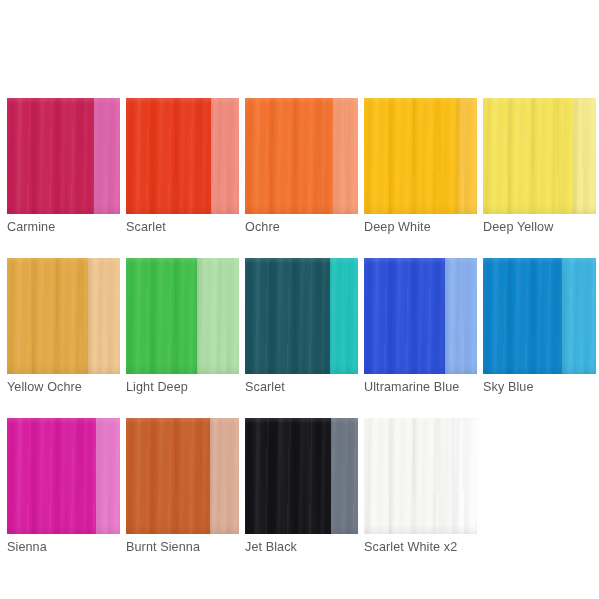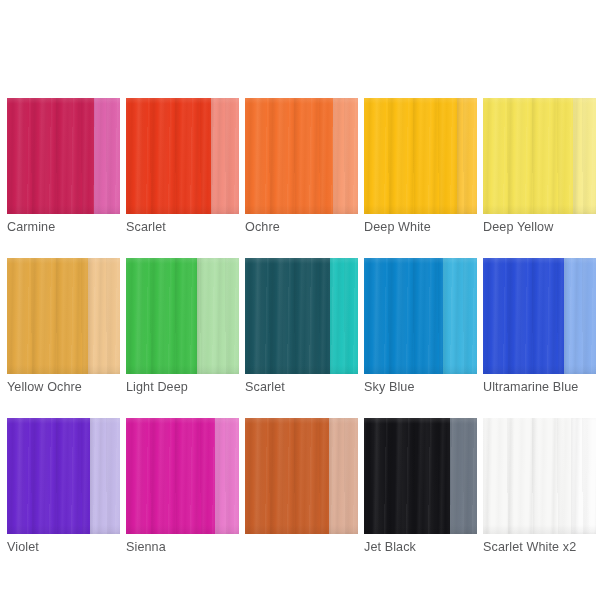--- a/index.html
+++ b/index.html
@@ -169,63 +169,55 @@
           <div class="swatch-chip">
             <div class="chip-masstone" style="background: rgb(27, 84, 95);"></div>
             <div class="chip-tint" style="background: rgb(31, 195, 187); width: 25%; box-shadow: rgba(0, 0, 0, 0.1) 3px 0px 5px -2px inset;"></div>
             <div class="chip-texture"></div>
             <div class="chip-edge"></div>
           </div>
           <div class="swatch-label">Scarlet</div>
         </div>
         <div class="swatch-cell">
           <div class="swatch-chip">
+            <div class="chip-masstone" style="background: rgb(43, 78, 215);"></div>
+            <div class="chip-tint" style="background: rgb(136, 175, 238); width: 28%; box-shadow: rgba(0, 0, 0, 0.1) 3px 0px 5px -2px inset;"></div>
+            <div class="chip-texture"></div>
+            <div class="chip-edge"></div>
+          </div>
+          <div class="swatch-label">Ultramarine Blue</div>
+        </div>
+        <div class="swatch-cell">
+          <div class="swatch-chip">
             <div class="chip-masstone" style="background: rgb(11, 132, 202);"></div>
             <div class="chip-tint" style="background: rgb(60, 180, 223); width: 30%; box-shadow: rgba(0, 0, 0, 0.1) 3px 0px 5px -2px inset;"></div>
             <div class="chip-texture"></div>
             <div class="chip-edge"></div>
           </div>
           <div class="swatch-label">Sky Blue</div>
         </div>
-        <div class="swatch-cell">
-          <div class="swatch-chip">
-            <div class="chip-masstone" style="background: rgb(43, 78, 215);"></div>
-            <div class="chip-tint" style="background: rgb(136, 175, 238); width: 28%; box-shadow: rgba(0, 0, 0, 0.1) 3px 0px 5px -2px inset;"></div>
-            <div class="chip-texture"></div>
-            <div class="chip-edge"></div>
-          </div>
-          <div class="swatch-label">Ultramarine Blue</div>
-        </div>
       </div>
       <div class="swatch-row">
         <div class="swatch-cell">
           <div class="swatch-chip">
-            <div class="chip-masstone" style="background: rgb(106, 39, 205);"></div>
-            <div class="chip-tint" style="background: rgb(196, 185, 233); width: 27%; box-shadow: rgba(0, 0, 0, 0.1) 3px 0px 5px -2px inset;"></div>
-            <div class="chip-texture"></div>
-            <div class="chip-edge"></div>
-          </div>
-          <div class="swatch-label">Violet</div>
-        </div>
-        <div class="swatch-cell">
-          <div class="swatch-chip">
             <div class="chip-masstone" style="background: rgb(215, 28, 159);"></div>
             <div class="chip-tint" style="background: rgb(232, 122, 203); width: 21%; box-shadow: rgba(0, 0, 0, 0.1) 3px 0px 5px -2px inset;"></div>
             <div class="chip-texture"></div>
             <div class="chip-edge"></div>
           </div>
           <div class="swatch-label">Sienna</div>
         </div>
         <div class="swatch-cell">
           <div class="swatch-chip">
             <div class="chip-masstone" style="background: rgb(198, 94, 41);"></div>
             <div class="chip-tint" style="background: rgb(220, 173, 150); width: 26%; box-shadow: rgba(0, 0, 0, 0.1) 3px 0px 5px -2px inset;"></div>
             <div class="chip-texture"></div>
             <div class="chip-edge"></div>
           </div>
+          <div class="swatch-label">Burnt Sienna</div>
         </div>
         <div class="swatch-cell">
           <div class="swatch-chip">
             <div class="chip-masstone" style="background: rgb(19, 19, 23);"></div>
             <div class="chip-tint" style="background: rgb(108, 118, 131); width: 24%; box-shadow: rgba(0, 0, 0, 0.1) 3px 0px 5px -2px inset;"></div>
             <div class="chip-texture"></div>
             <div class="chip-edge"></div>
           </div>
           <div class="swatch-label">Jet Black</div>
         </div>

